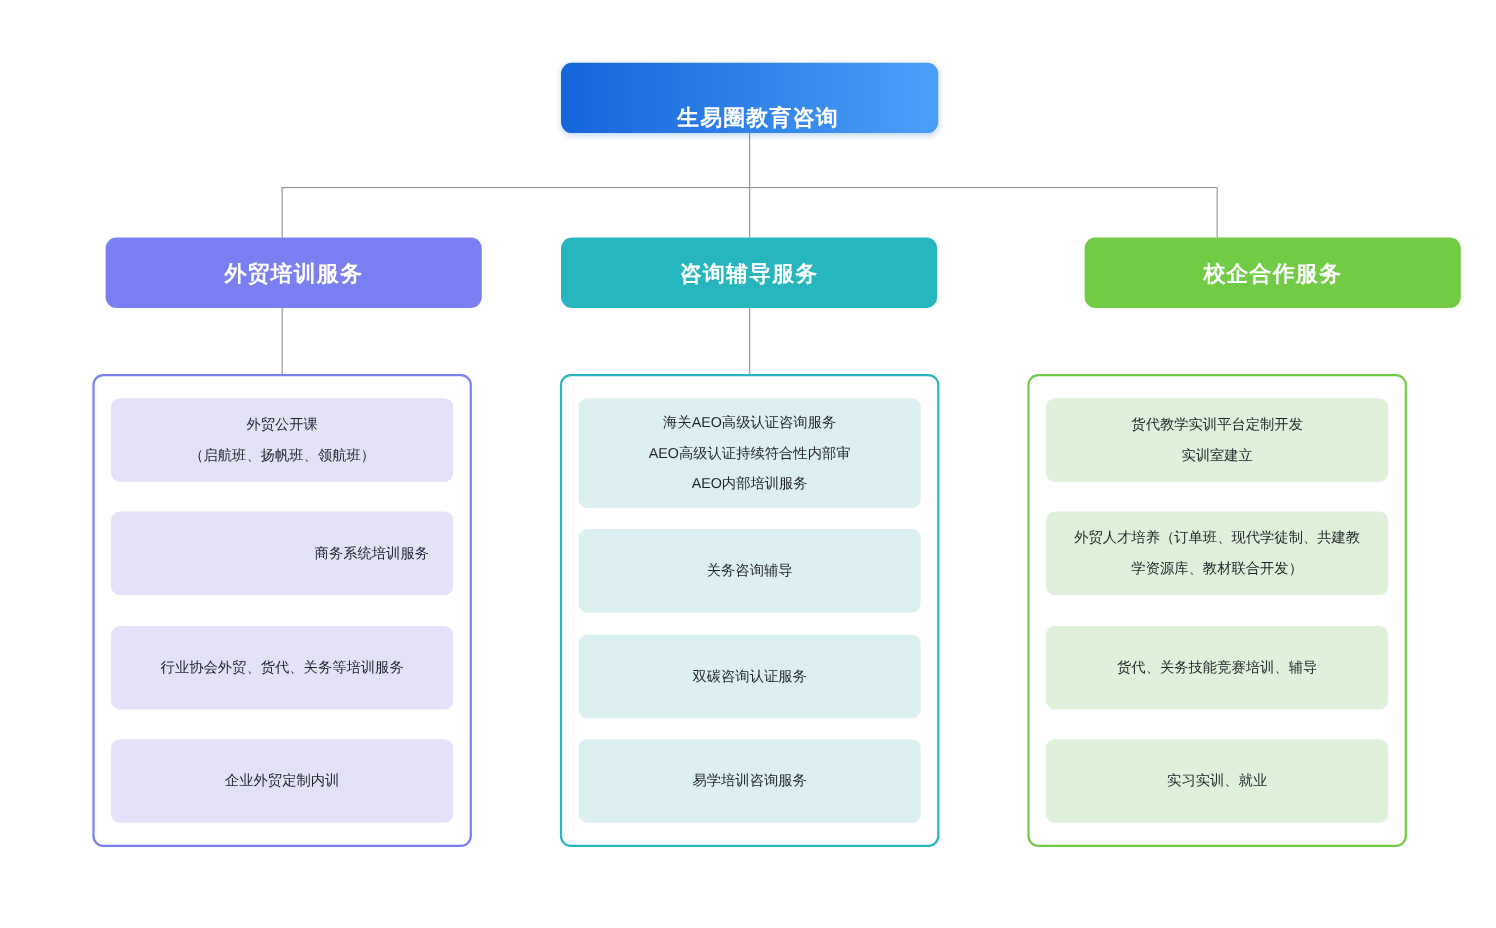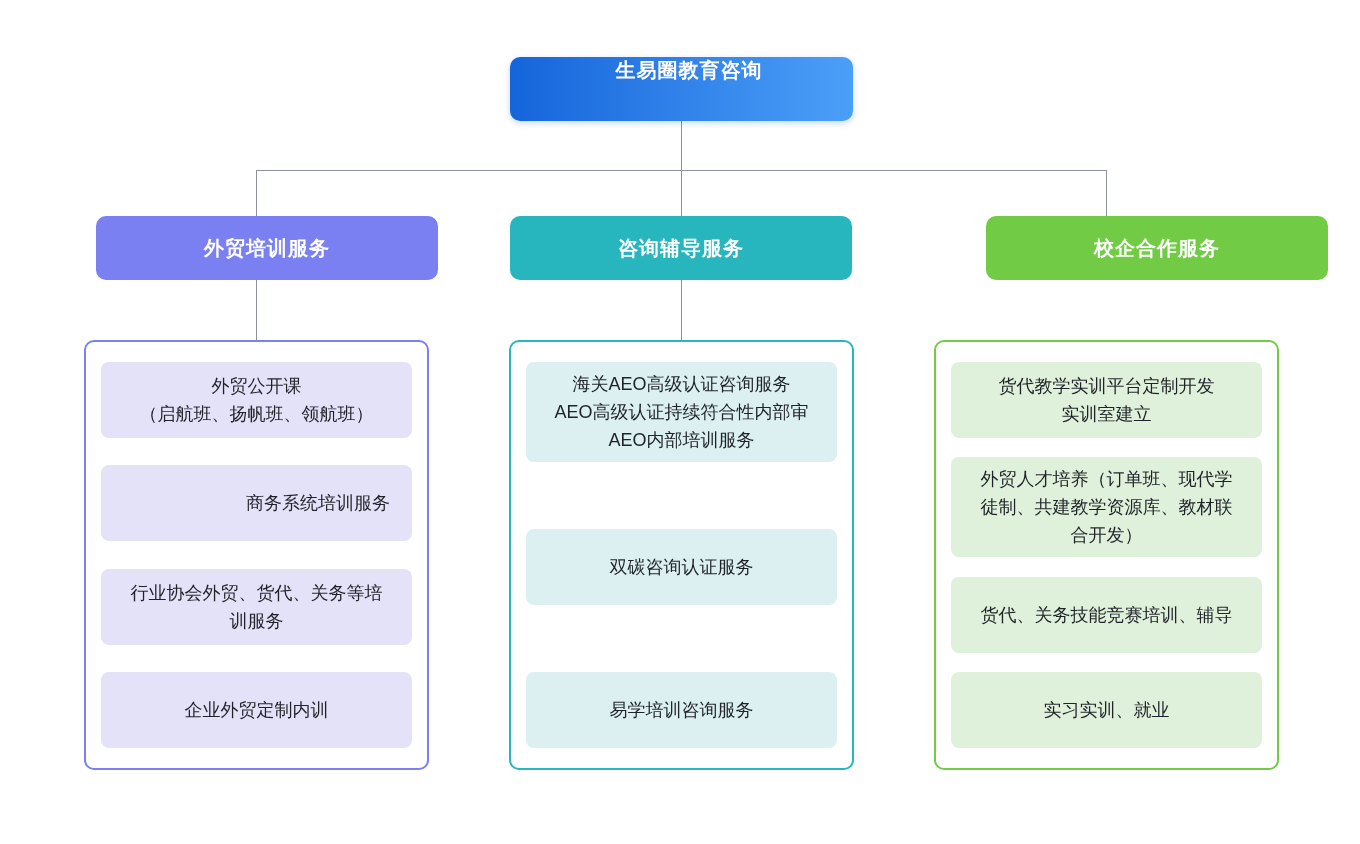--- a/index.html
+++ b/index.html
@@ -13,21 +13,21 @@
 
   
   .connector { position: absolute; background: #8C919C; }
   .conn-v { width: 1px; }
   .conn-h { height: 1px; }
 
   
   .root-node {
     position: absolute; left: 510px; top: 57px; width: 343px; height: 64px;
     border-radius: 10px;
-    display: flex; align-items: flex-start; justify-content: center;
+    display: flex; align-items: flex-end; justify-content: center;
     color: #ffffff; font-size: 20px; font-weight: bold; letter-spacing: 1px;
     box-shadow: 0 2px 6px rgba(21,101,219,0.25);
     padding-left: 15px;
   }
 
   
   .branch-header {
     position: absolute; top: 216px; width: 342px; height: 64px;
     border-radius: 10px;
     display: flex; align-items: center; justify-content: center;
@@ -48,21 +48,21 @@
   .bc-0 { left: 84px; }
   .bc-1 { left: 509px; }
   .bc-2 { left: 934px; }
 
   
   .service-item {
     border-radius: 8px;
     min-height: 76px;
     display: flex; flex-direction: column; align-items: center; justify-content: center;
     padding: 8px 22px;
-    font-size: 18px; line-height: 28px; color: #1F2329;
+    font-size: 13px; line-height: 28px; color: #1F2329;
     text-align: center;
   }
 </style>
 </head>
 <body>
 
 <div class="canvas">
 
   <div class="connector conn-v" style="left: 681px; top: 121px; height: 49px; background: rgb(140, 145, 156);"></div>
   <div class="connector conn-h" style="left: 256px; top: 170px; width: 850px; background: rgb(140, 145, 156);"></div>
@@ -102,20 +102,23 @@
     </div>
   </div>
 
   <div class="branch-container bc-1" style="border-color: rgb(39, 181, 190);">
     <div class="service-item" style="background-color: rgb(220, 240, 242);">
       <div>海关AEO高级认证咨询服务</div>
       <div>AEO高级认证持续符合性内部审</div>
       <div>AEO内部培训服务</div>
     </div>
     <div class="service-item" style="background-color: rgb(220, 240, 242);">
+      <div>关务咨询辅导</div>
+    </div>
+    <div class="service-item" style="background-color: rgb(220, 240, 242);">
       <div>双碳咨询认证服务</div>
     </div>
     <div class="service-item" style="background-color: rgb(220, 240, 242);">
       <div>易学培训咨询服务</div>
     </div>
   </div>
 
   <div class="branch-container bc-2" style="border-color: rgb(114, 203, 68);">
     <div class="service-item" style="background-color: rgb(223, 241, 218);">
       <div>货代教学实训平台定制开发</div>

